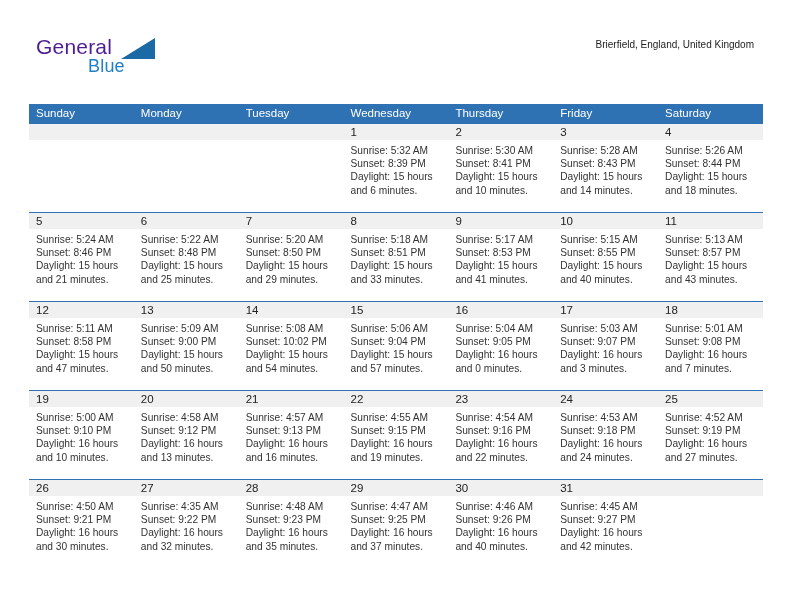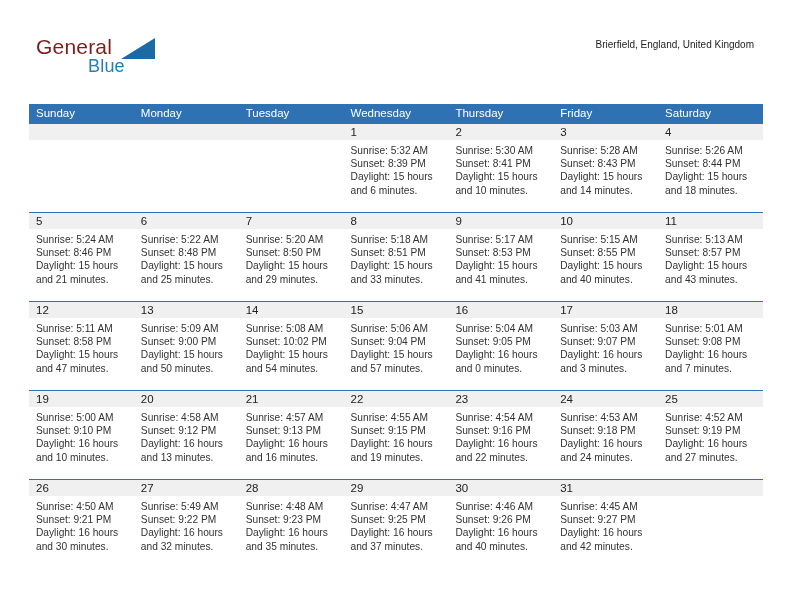--- a/index.html
+++ b/index.html
@@ -35,21 +35,21 @@
     top: 36px;
     width: 220px;
     height: 50px;
   }
   .brand-general {
     position: absolute;
     left: 0;
     top: 0;
     font-size: 21px;
     letter-spacing: 0.2px;
-    color: #7f1d1d;
+    color: #4c1d95;
     line-height: 22px;
   }
   .brand-blue {
     position: absolute;
     left: 52px;
     top: 19px;
     font-size: 18px;
     letter-spacing: 0.2px;
     color: #1f7fc4;
     line-height: 22px;
@@ -545,21 +545,21 @@
                 <div class="cell-line">and 30 minutes.</div>
               </div>
             </div>
           </td>
           <td class="cell-filled">
             <div class="cell-inner">
               <div class="daynum-band">
                 <div class="daynum">27</div>
               </div>
               <div class="cell-lines">
-                <div class="cell-line">Sunrise: 5:49 AM</div>
+                <div class="cell-line">Sunrise: 4:35 AM</div>
                 <div class="cell-line">Sunset: 9:22 PM</div>
                 <div class="cell-line">Daylight: 16 hours</div>
                 <div class="cell-line">and 32 minutes.</div>
               </div>
             </div>
           </td>
           <td class="cell-filled">
             <div class="cell-inner">
               <div class="daynum-band">
                 <div class="daynum">28</div>

